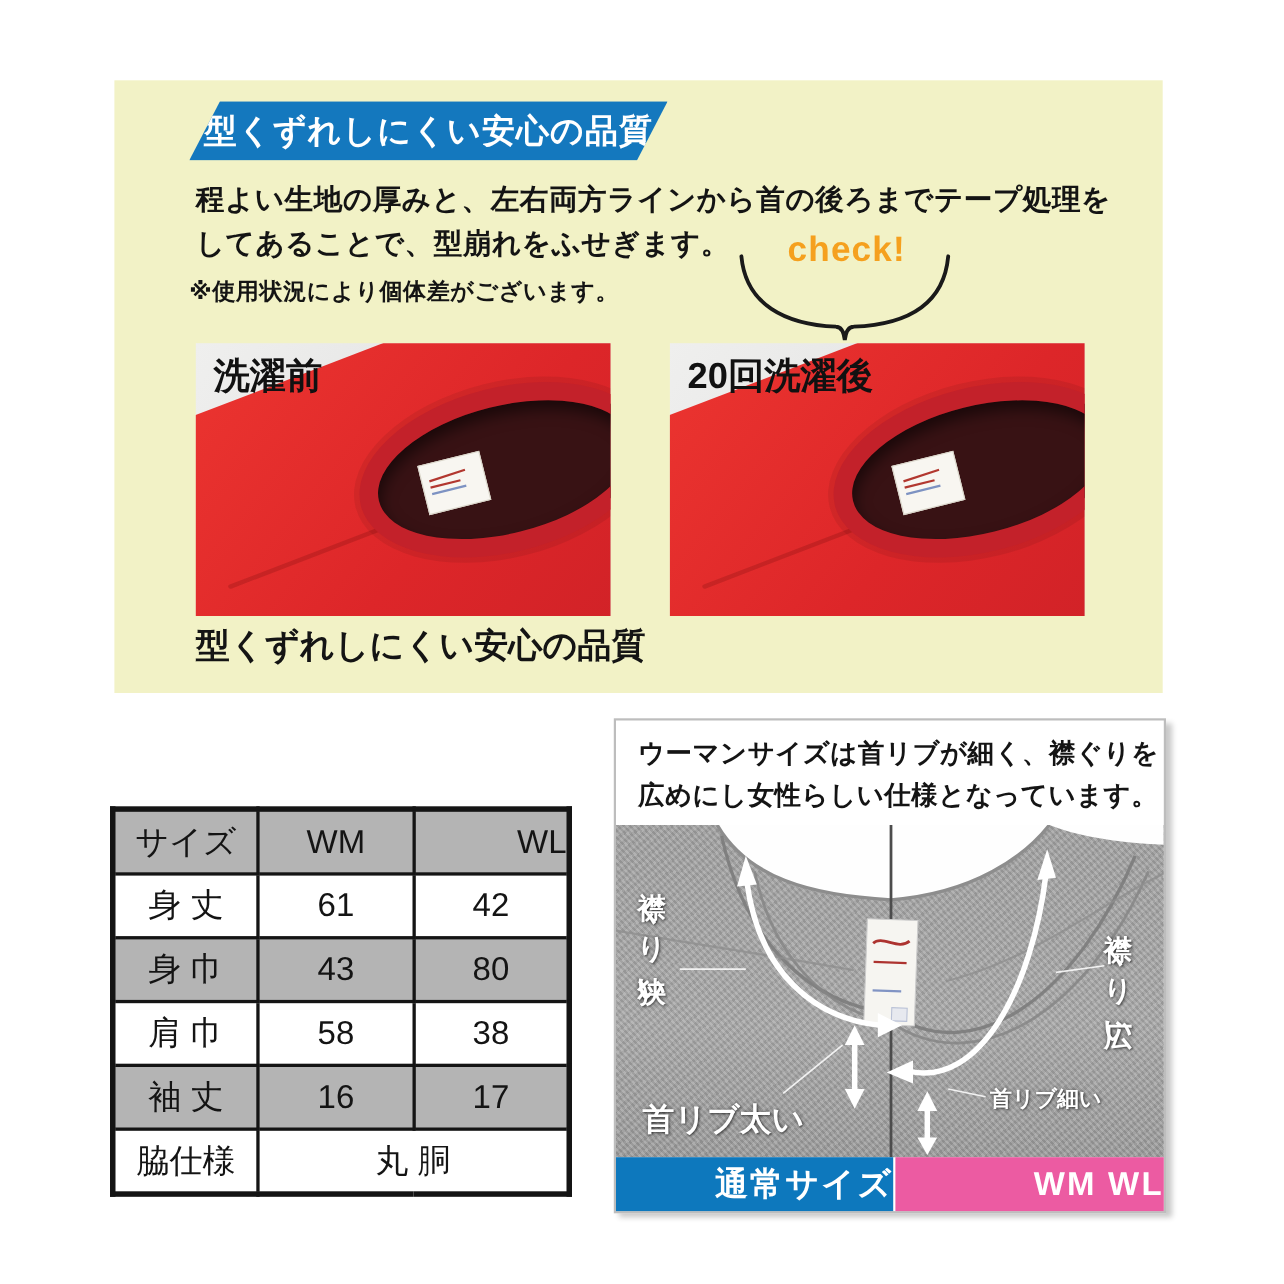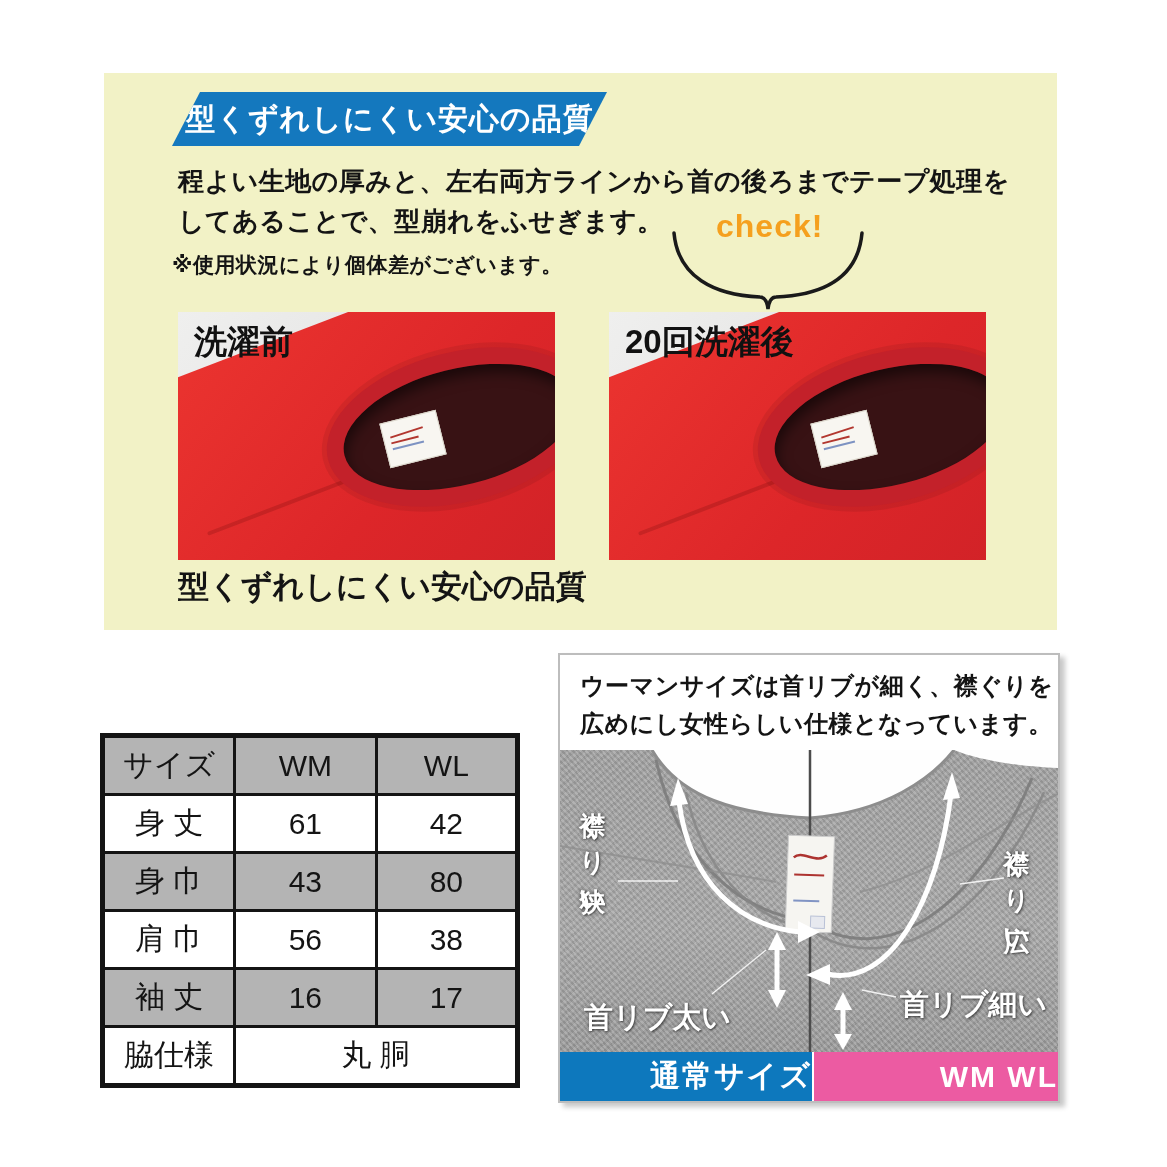--- a/index.html
+++ b/index.html
@@ -46,39 +46,39 @@
     position:absolute;left:98px;top:649px;width:422px;height:50px;background:#e84f9d;
     clip-path:polygon(26px 0,100% 0,calc(100% - 26px) 100%,0 100%);
     display:flex;align-items:center;justify-content:center;
     color:#fff;font-weight:bold;font-size:30px;letter-spacing:2px;
   }
   table.size{position:absolute;left:100px;top:733px;width:420px;border-collapse:collapse;
     background:#fff;font-size:30px;text-align:center;border:5px solid #141414;}
   table.size td,table.size th{border:3px solid #141414;height:55px;font-weight:normal;padding:0;}
   table.size .c0{width:132px;}
   table.size .c1{width:142px;}
-  table.size .c2{width:141px;}
+  table.size .c2{width:141px;text-align:right;}
   table.size tr.gray td,table.size tr.gray th{background:#b4b4b4;}
 
   
   .panel{position:absolute;left:558px;top:653px;width:502px;height:450px;background:#fff;
     border:2px solid #bdbdbd;box-sizing:border-box;box-shadow:5px 4px 5px rgba(0,0,0,.22);}
   .panel-desc{position:absolute;left:20px;top:12px;font-size:24px;font-weight:bold;line-height:38px;letter-spacing:.5px;}
   .gphoto{position:absolute;left:0;top:95px;width:498px;height:302px;overflow:hidden;
     background:
       repeating-linear-gradient(48deg, rgba(255,255,255,.10) 0 2px, rgba(0,0,0,.06) 2px 4px),
       repeating-linear-gradient(-41deg, rgba(255,255,255,.07) 0 3px, rgba(90,90,90,.10) 3px 6px),
       linear-gradient(180deg,#a2a2a2 0%,#a9a9a9 60%,#9c9c9c 100%);}
   .gphoto svg{position:absolute;left:0;top:0;}
   .anno{position:absolute;color:#fff;font-weight:bold;text-shadow:0 0 4px rgba(0,0,0,.4),1px 1px 2px rgba(0,0,0,.45);z-index:6;}
   .vert{writing-mode:vertical-rl;letter-spacing:6px;font-size:26px;}
   .neck-narrow{left:16px;top:40px;}
   .neck-wide{left:440px;top:78px;}
   .rib-thick{left:24px;top:248px;font-size:29px;}
-  .rib-thin{left:340px;top:235px;font-size:29px;}
+  .rib-thin{left:340px;top:235px;font-size:20px;}
   .bar{position:absolute;top:397px;height:49px;display:flex;align-items:center;justify-content:flex-end;
     color:#fff;font-size:30px;font-weight:bold;letter-spacing:2px;}
   .bar.blue{left:0;width:252px;background:#0d78bd;}
   .bar.pink{left:254px;width:244px;background:#ec5ba2;}
 </style>
 </head>
 <body>
 
 <div id="page">
 
@@ -139,21 +139,21 @@
         <td>61</td>
         <td>42</td>
       </tr>
       <tr class="gray">
         <td>身 巾</td>
         <td>43</td>
         <td>80</td>
       </tr>
       <tr>
         <td>肩 巾</td>
-        <td>56</td>
+        <td>58</td>
         <td>38</td>
       </tr>
       <tr class="gray">
         <td>袖 丈</td>
         <td>16</td>
         <td>17</td>
       </tr>
       <tr>
         <td>脇仕様</td>
         <td colspan="2">丸 胴</td>

